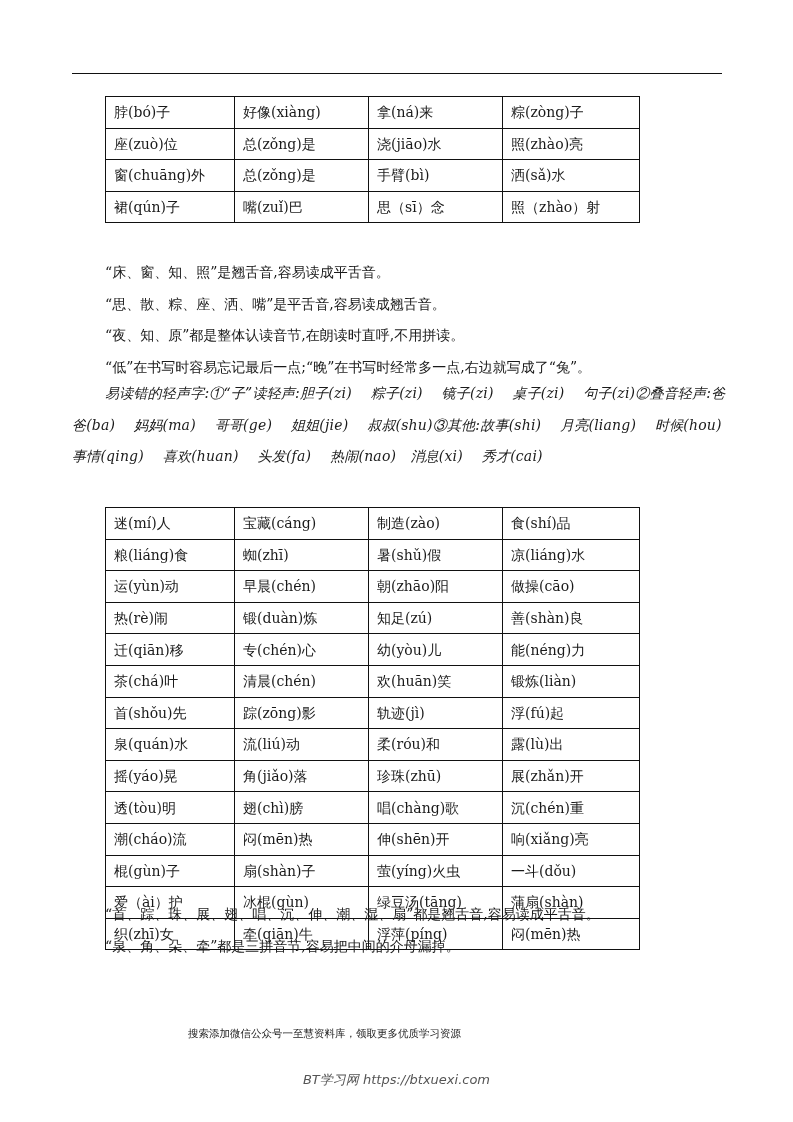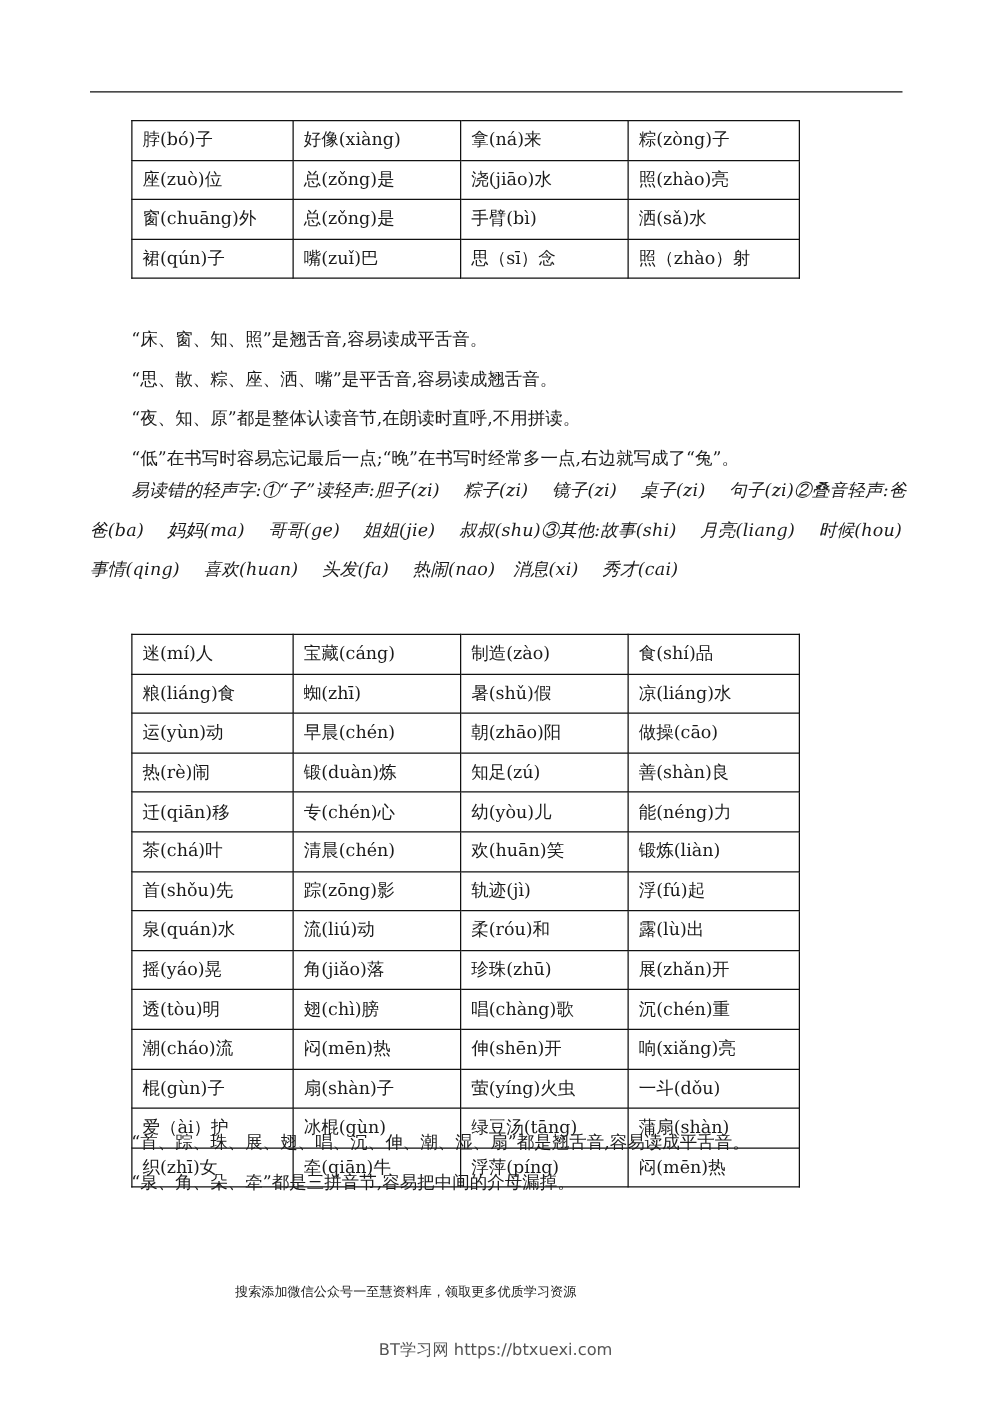--- a/index.html
+++ b/index.html
@@ -16,21 +16,21 @@
   #table2 { top: 507px; }
   #table2 td { height: 30.6px; }
   .para { position: absolute; left: 72px; width: 660px; font-size: 14px; line-height: 31.5px; margin: 0; }
   .para.indent { text-indent: 33px; }
   #notes1 { top: 257px; }
   #neutral { top: 378px; letter-spacing: 0.2px; font-style: italic; }
   #notes2 { top: 899px; }
   .footer-note { position: absolute; top: 1027px; left: 0; width: 649px; text-align: center;
                  font-size: 10.5px; color: #222; }
   .watermark { position: absolute; top: 1071px; left: 0; width: 793px; text-align: center;
-               font-family: "DejaVu Sans", "Liberation Sans", sans-serif; font-size: 13px; color: #555; }
+               font-family: "DejaVu Sans", "Liberation Sans", sans-serif; font-size: 13px; color: #555; font-style: italic; }
 </style>
 </head>
 <body>
 
 <div class="header-rule"></div>
 
 <table class="grid" id="table1">
   <colgroup>
       <col class="c1">
       <col class="c2">

